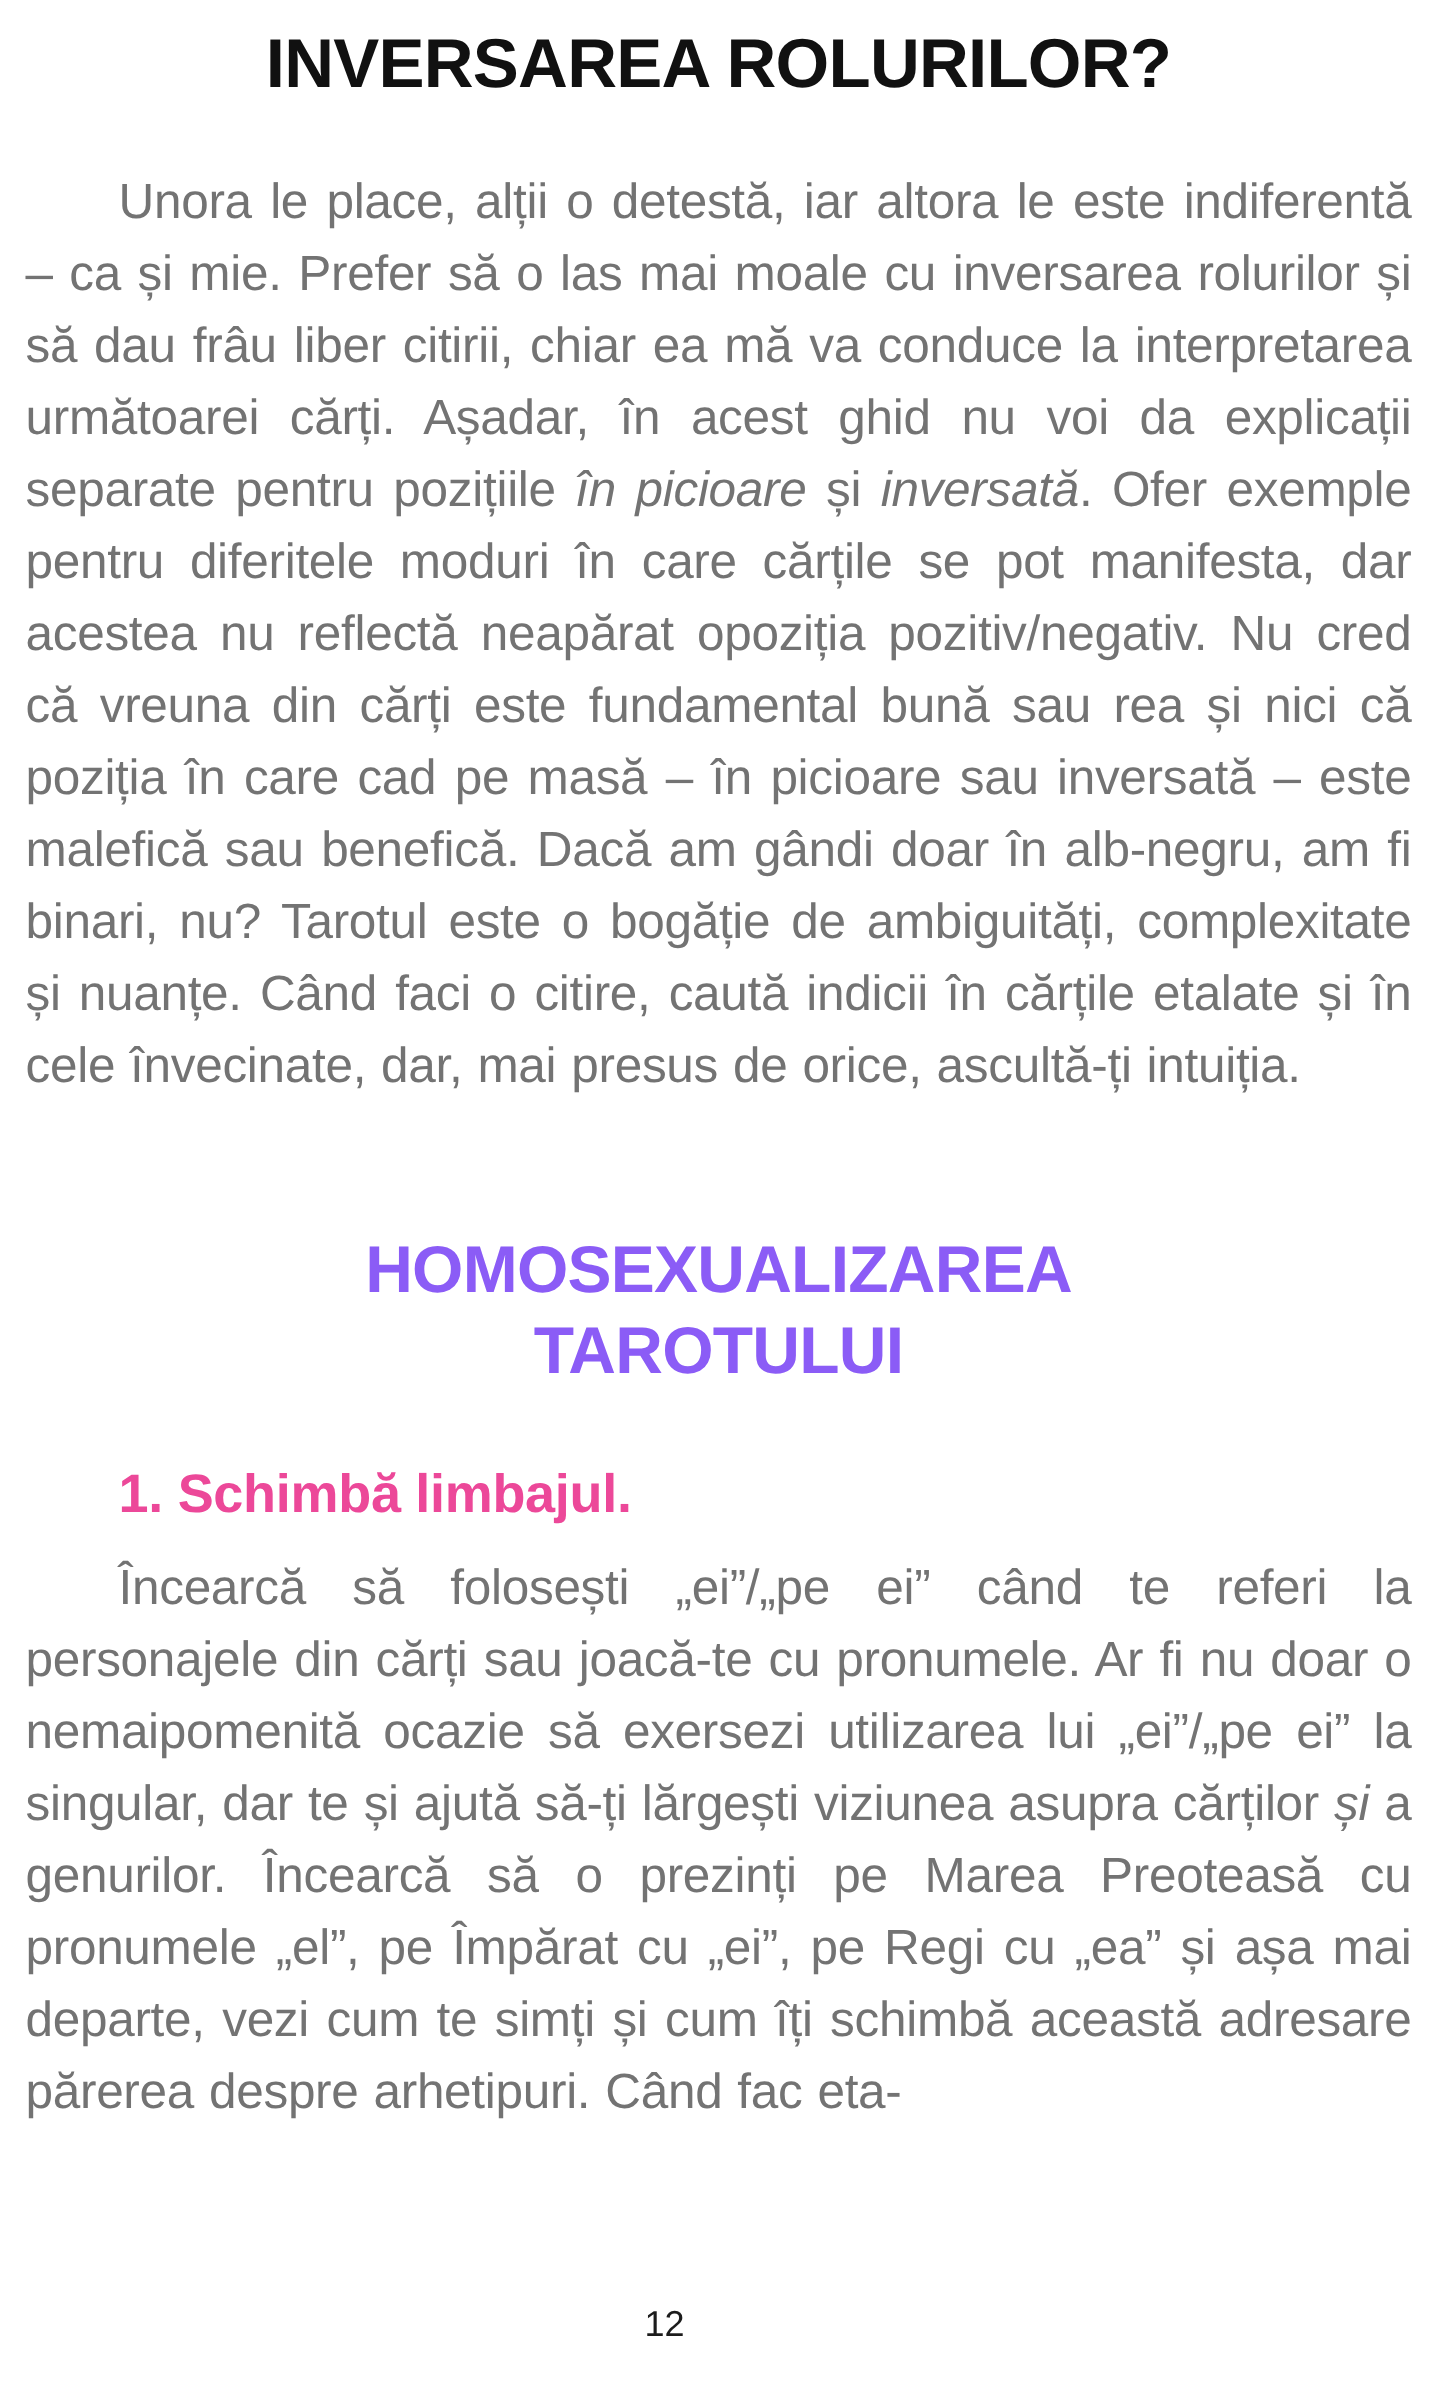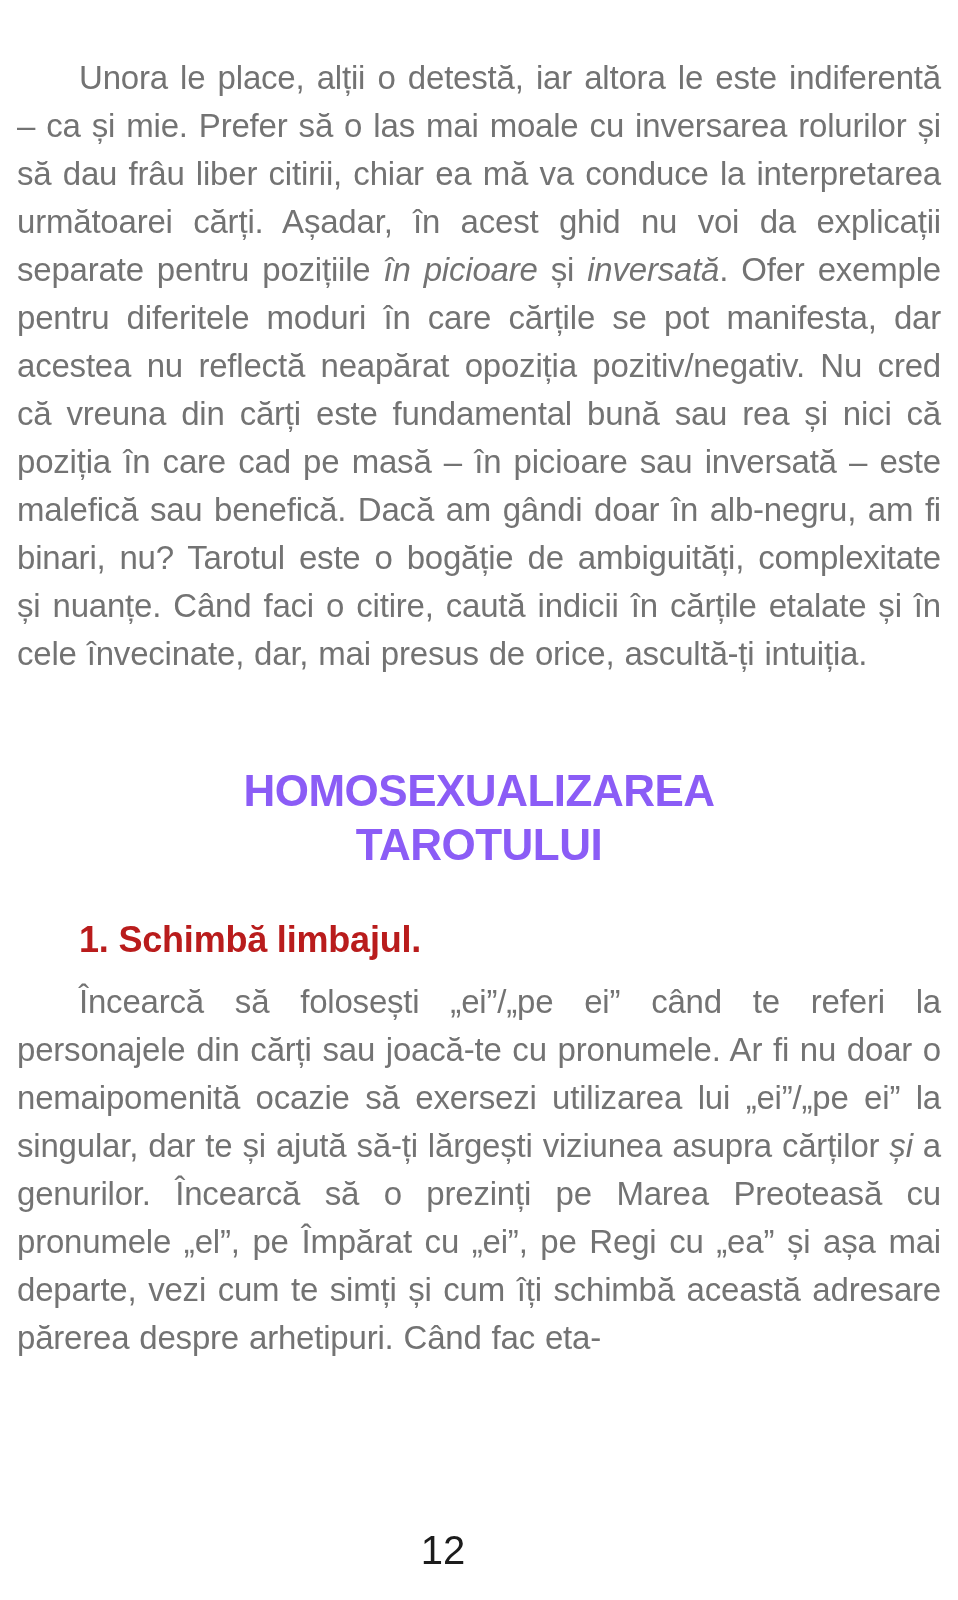--- a/index.html
+++ b/index.html
@@ -55,41 +55,42 @@
     letter-spacing: -0.5px;
     color: #8b5cf6;
   }
   .subsection-heading {
     margin: 44px 0 0 0;
     font-size: 36px;
     line-height: 48px;
     font-weight: 700;
     text-indent: 62px;
     letter-spacing: -0.2px;
-    color: #b91c1c;
+    color: #ec4899;
   }
   .body-par.after-heading {
     margin-top: 14px;
   }
   .page-number {
     position: absolute;
     top: 1528px;
     left: 0;
     width: 886px;
     text-align: center;
-    font-size: 40px;
+    font-size: 24px;
     line-height: 44px;
     color: #1c1c1c;
   }
 </style>
 </head>
 <body>
 
 <div class="page">
 
+  <h1 class="chapter-title">INVERSAREA ROLURILOR?</h1>
 
   <p class="body-par"><span>Unora le place, alții o detestă, iar altora le este indiferentă – ca și mie. Prefer să o las mai moale cu inversarea rolurilor și să dau frâu liber citirii, chiar ea mă va conduce la interpretarea următoarei cărți. Așadar, în acest ghid nu voi da explicații separate pentru pozițiile </span><em>în picioare</em><span> și </span><em>inversată</em><span>. Ofer exemple pentru diferitele moduri în care cărțile se pot manifesta, dar acestea nu reflectă neapărat opoziția pozitiv/negativ. Nu cred că vreuna din cărți este fundamental bună sau rea și nici că poziția în care cad pe masă – în picioare sau inversată – este malefică sau benefică. Dacă am gândi doar în alb-negru, am fi binari, nu? Tarotul este o bogăție de ambiguități, complexitate și nuanțe. Când faci o citire, caută indicii în cărțile etalate și în cele învecinate, dar, mai presus de orice, ascultă-ți intuiția.</span></p>
 
   <h2 class="section-title">HOMOSEXUALIZAREA TAROTULUI</h2>
 
   <h3 class="subsection-heading">1. Schimbă limbajul.</h3>
 
   <p class="body-par after-heading"><span>Încearcă să folosești „ei”/„pe ei” când te referi la personajele din cărți sau joacă-te cu pronumele. Ar fi nu doar o nemaipomenită ocazie să exersezi utilizarea lui „ei”/„pe ei” la singular, dar te și ajută să-ți lărgești viziunea asupra cărților </span><em>și</em><span> a genurilor. Încearcă să o prezinți pe Marea Preoteasă cu pronumele „el”, pe Împărat cu „ei”, pe Regi cu „ea” și așa mai departe, vezi cum te simți și cum îți schimbă această adresare părerea despre arhetipuri. Când fac eta-</span></p>
 
   <div class="page-number">12</div>

